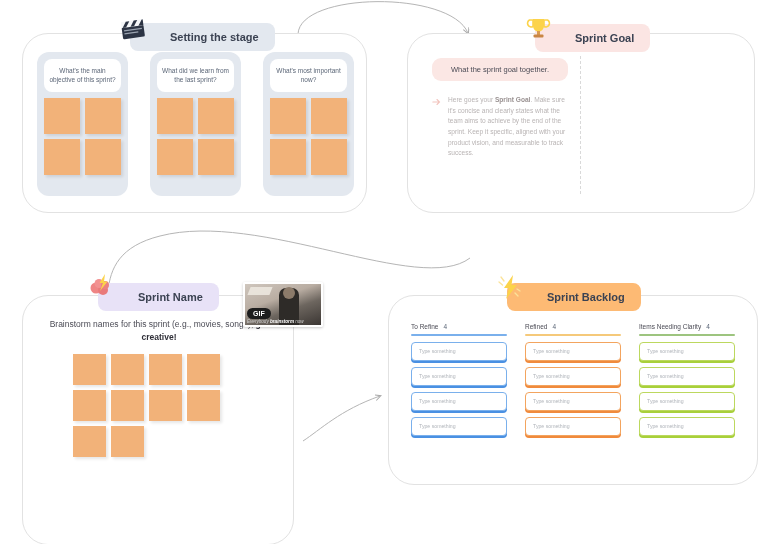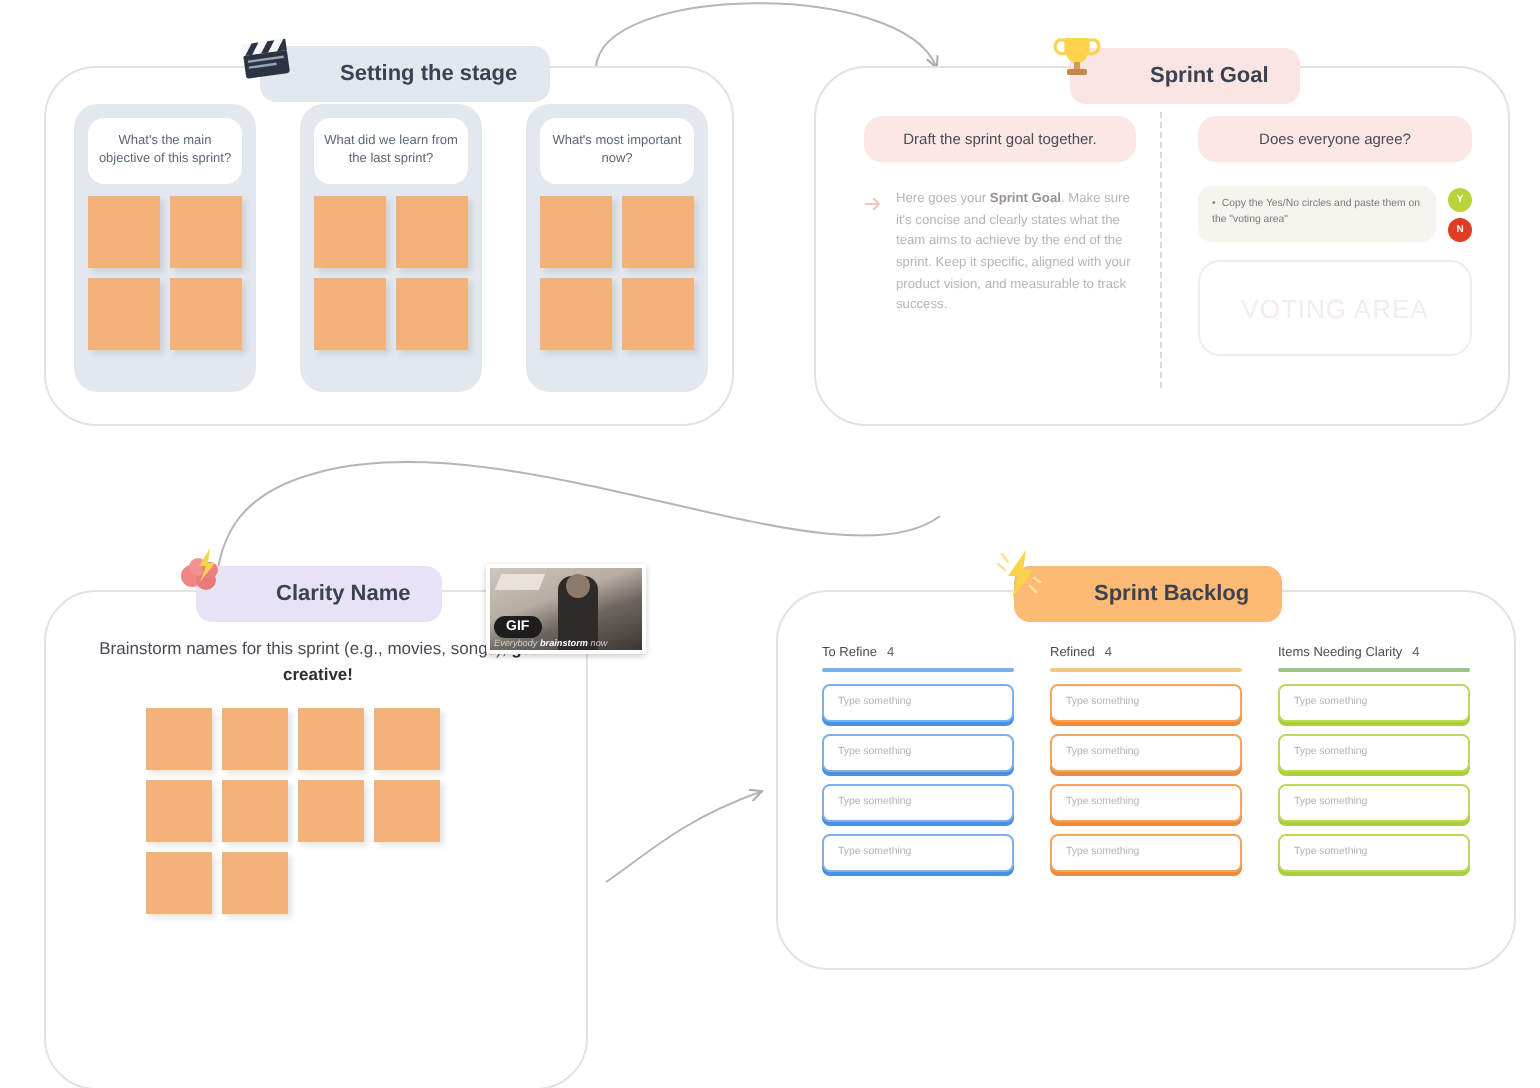--- a/index.html
+++ b/index.html
@@ -249,44 +249,31 @@
         <rect x="8" y="18" width="18" height="1.2" fill="#9aa3b0"></rect>
         <rect x="8" y="21" width="14" height="1.2" fill="#9aa3b0"></rect>
       </g>
     </svg>
     <span>Setting the stage</span>
   </div>
 
   <div class="panel" id="panel-goal">
     <div class="goal-inner">
       <div class="goal-left">
-        <div class="pink-head">Draft the sprint goal together.</div>
+        <div class="pink-head">What the sprint goal together.</div>
         <div class="goal-body">
           <svg width="10" height="10" viewBox="0 0 12 12" style="margin-top:2px;flex:0 0 10px">
             <path d="M1,6 L9,6 M6,3 L9,6 L6,9" fill="none" stroke="#f2c4bd" stroke-width="1.3" stroke-linecap="round"></path>
           </svg>
           <div class="goal-text">
             <span>Here goes your </span><b>Sprint Goal</b><span>. Make sure it's concise and clearly states what the team aims to achieve by the end of the sprint. Keep it specific, aligned with your product vision, and measurable to track success.</span>
           </div>
         </div>
       </div>
       <div class="goal-divider"></div>
-      <div class="goal-right">
-        <div class="pink-head">Does everyone agree?</div>
-        <div class="vote-hint">
-          <div class="vote-hint-box">
-            <span style="display:inline-block;margin-right:3px">•</span><span>Copy the Yes/No circles and paste them on the "voting area"</span>
-          </div>
-          <div class="vote-circles">
-            <div class="vcircle yes">Y</div>
-            <div class="vcircle no">N</div>
-          </div>
-        </div>
-        <div class="voting-area">VOTING AREA</div>
-      </div>
     </div>
   </div>
 
   <div class="tab" id="tab-goal">
     <svg class="tab-icon" viewBox="0 0 34 34">
       <path d="M12 7 h11 v7 a5.5 5.5 0 0 1 -11 0 z" fill="#fcd34a"></path>
       <path d="M12 8 h-3.5 a3.5 3.5 0 0 0 3.5 6.5 z" fill="none" stroke="#fcd34a" stroke-width="1.6"></path>
       <path d="M23 8 h3.5 a3.5 3.5 0 0 1 -3.5 6.5 z" fill="none" stroke="#fcd34a" stroke-width="1.6"></path>
       <rect x="16" y="19" width="3" height="4" fill="#d89a52"></rect>
       <rect x="12.5" y="22.5" width="10" height="3" rx="1" fill="#c98644"></rect>
@@ -314,21 +301,21 @@
   </div>
 
   <div class="tab" id="tab-name">
     <svg class="tab-icon" viewBox="0 0 34 34">
       <circle cx="12" cy="17" r="5.5" fill="#ef8585"></circle>
       <circle cx="19" cy="19" r="5" fill="#e97a7a"></circle>
       <circle cx="15" cy="12.5" r="4.5" fill="#f29191"></circle>
       <circle cx="21" cy="14" r="4" fill="#ec8080"></circle>
       <path d="M21 3 L15.5 12 L19 12 L16 20 L23.5 10.5 L20 10.5 Z" fill="#fbd34a"></path>
     </svg>
-    <span>Clarity Name</span>
+    <span>Sprint Name</span>
   </div>
 
   <div class="gif-thumb">
     <div class="gif-light"></div>
     <div class="gif-fig"></div>
     <div class="gif-head"></div>
     <div class="gif-badge">GIF</div>
     <div class="gif-caption">
       <span>Everybody </span><b>brainstorm</b><span> now</span>
     </div>

